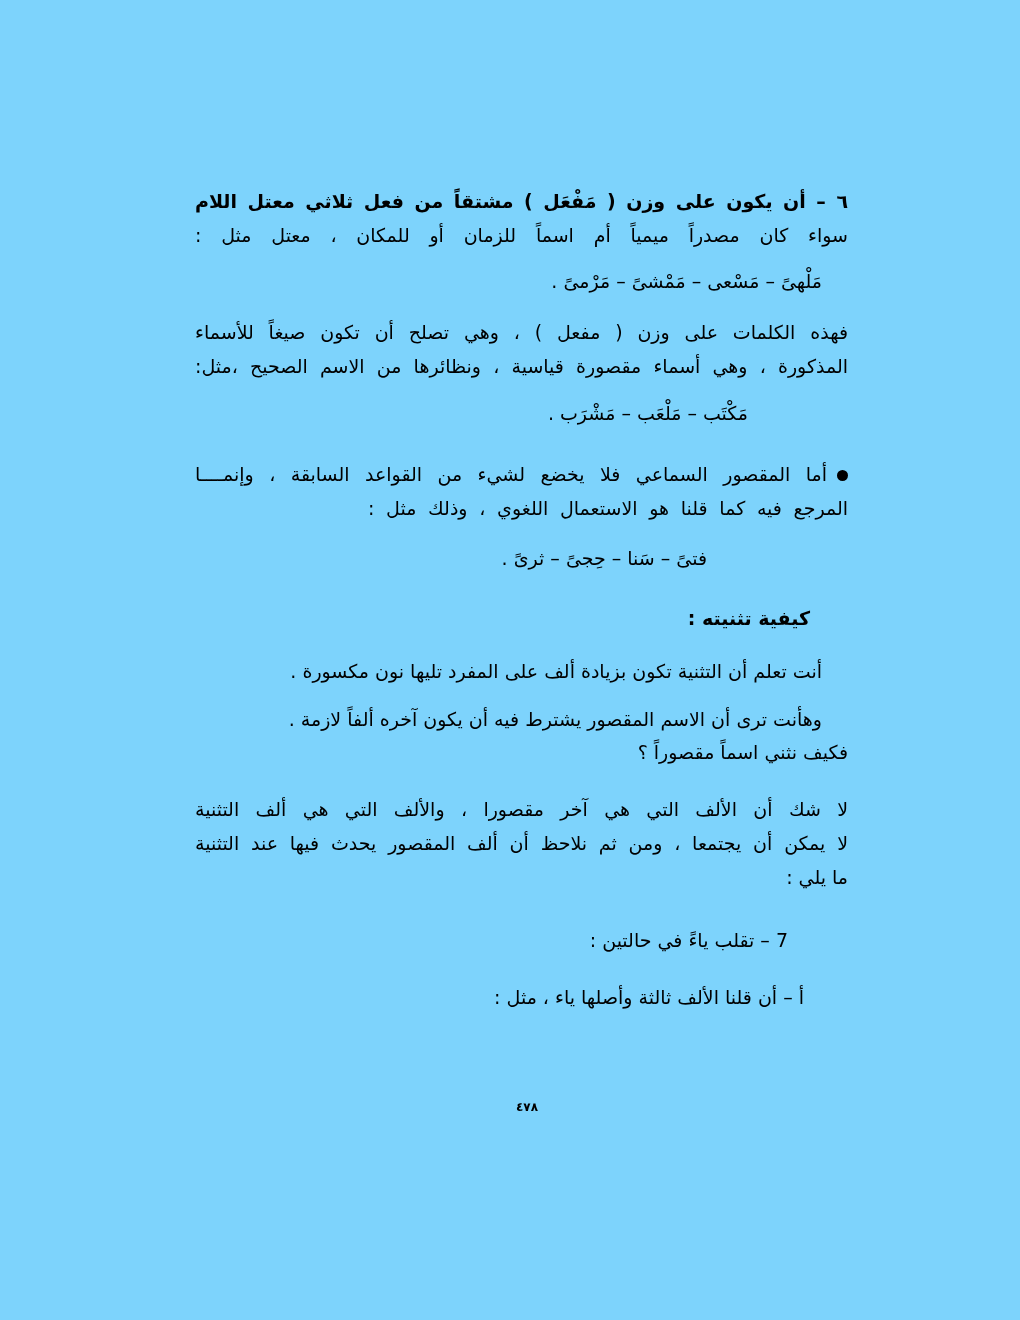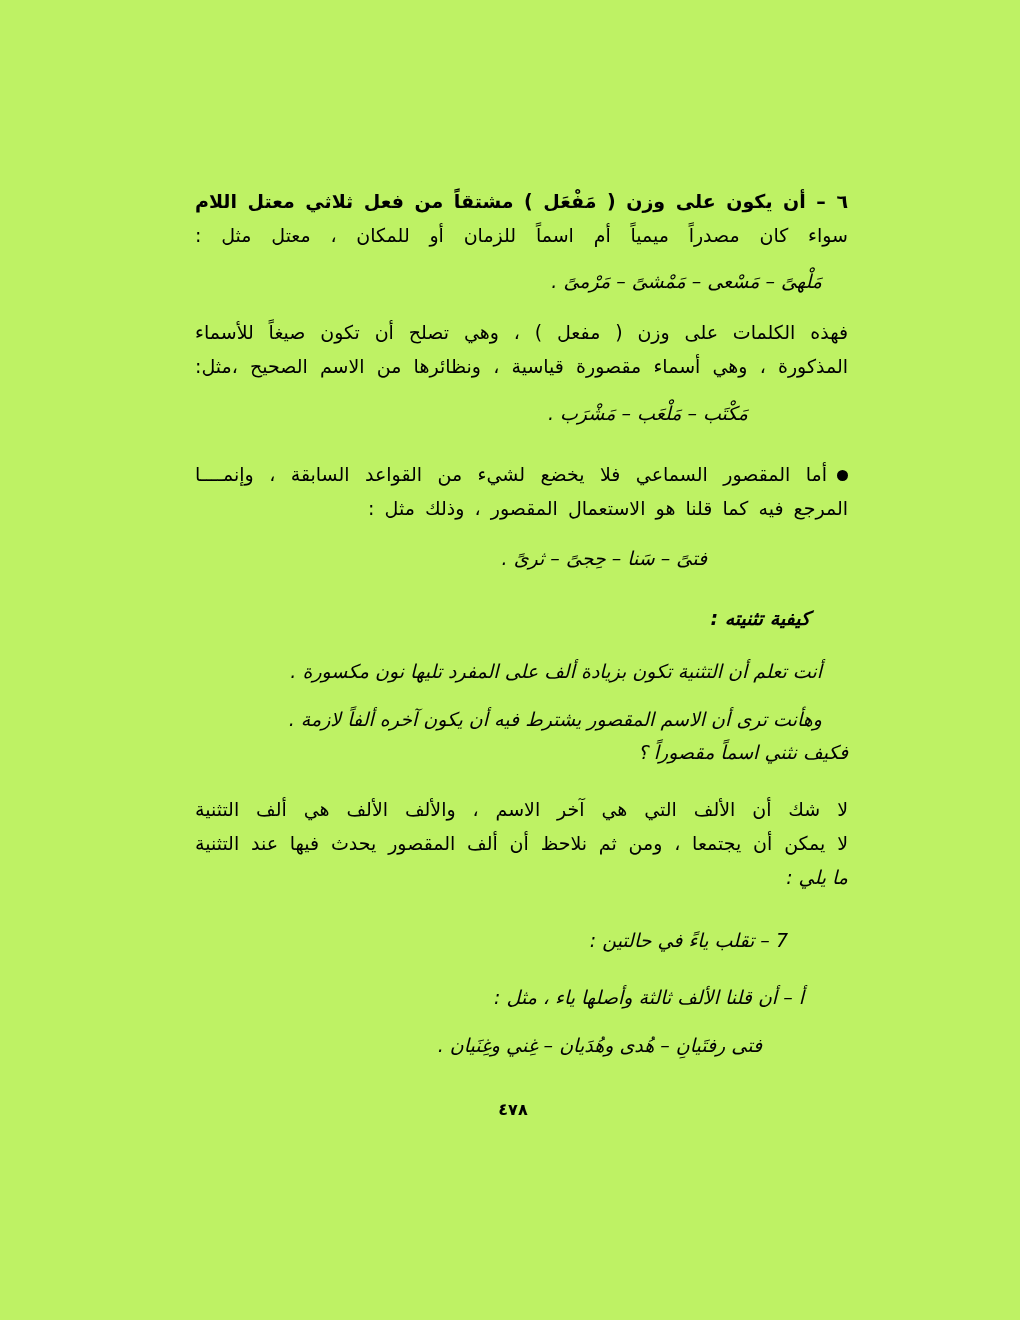--- a/index.html
+++ b/index.html
@@ -12,54 +12,54 @@
       height: 1320px;
       position: relative;
       overflow: hidden;
       font-family: "DejaVu Sans", sans-serif;
       color: #000000;
     }
     .page {
       position: absolute;
       left: 0; top: 0;
       width: 1020px; height: 1320px;
-      background: #bef264;
+      background: #7dd3fc;
     }
     .line {
       position: absolute;
       direction: rtl;
       unicode-bidi: embed;
       white-space: nowrap;
       font-size: 19px;
       line-height: 30px;
       color: #000;
     }
     .full {
       right: 172px;
       width: 653px;
       text-align: justify;
       text-align-last: justify;
     }
     .bold { font-weight: bold; }
-    .indent-right { text-align: left; font-style: italic; }
+    .indent-right { text-align: left; }
     .bullet {
       display: inline-block;
       width: 11px; height: 11px;
       border-radius: 50%;
       background: #000;
       margin-left: 10px;
       vertical-align: middle;
     }
     .page-number {
       position: absolute;
       left: 488px;
       top: 1100px;
       width: 50px;
-      text-align: center;
-      font-size: 16px;
+      text-align: right;
+      font-size: 12px;
       font-weight: bold;
       direction: rtl;
     }
   </style>
 </head>
 <body>
 
 <div class="page">
 
   <div class="line full bold-partial" style="top:186px;">
@@ -73,39 +73,38 @@
   <div class="line full" style="top:317px;">فهذه الكلمات على وزن ( مفعل ) ، وهي تصلح أن تكون صيغاً للأسماء</div>
 
   <div class="line full" style="top:351px;">المذكورة ، وهي أسماء مقصورة قياسية ، ونظائرها من الاسم الصحيح ،مثل:</div>
 
   <div class="line indent-right" style="top:398px; right:272px;">مَكْتَب – مَلْعَب – مَشْرَب .</div>
 
   <div class="line full" style="top:459px;">
     <span class="bullet"></span><span>أما المقصور السماعي فلا يخضع لشيء من القواعد السابقة ، وإنمــــا</span>
   </div>
 
-  <div class="line full" style="top:493px; width:480px; right:172px;">المرجع فيه كما قلنا هو الاستعمال المقصور ، وذلك مثل :</div>
+  <div class="line full" style="top:493px; width:480px; right:172px;">المرجع فيه كما قلنا هو الاستعمال اللغوي ، وذلك مثل :</div>
 
   <div class="line indent-right" style="top:543px; right:313px;">فتىً – سَنا – حِجىً – ثرىً .</div>
 
   <div class="line indent-right bold" style="top:603px; right:210px;">كيفية تثنيته :</div>
 
   <div class="line indent-right" style="top:704px; right:198px;">وهأنت ترى أن الاسم المقصور يشترط فيه أن يكون آخره ألفاً لازمة .</div>
 
   <div class="line indent-right" style="top:656px; right:198px;">أنت تعلم أن التثنية تكون بزيادة ألف على المفرد تليها نون مكسورة .</div>
 
   <div class="line indent-right" style="top:737px; right:172px;">فكيف نثني اسماً مقصوراً ؟</div>
 
-  <div class="line full" style="top:794px;">لا شك أن الألف التي هي آخر الاسم ، والألف الألف هي ألف التثنية</div>
+  <div class="line full" style="top:794px;">لا شك أن الألف التي هي آخر مقصورا ، والألف التي هي ألف التثنية</div>
 
   <div class="line full" style="top:828px;">لا يمكن أن يجتمعا ، ومن ثم نلاحظ أن ألف المقصور يحدث فيها عند التثنية</div>
 
   <div class="line indent-right" style="top:862px; right:172px;">ما يلي :</div>
 
   <div class="line indent-right" style="top:925px; right:232px;">7 – تقلب ياءً في حالتين :</div>
 
   <div class="line indent-right" style="top:982px; right:216px;">أ – أن قلنا الألف ثالثة وأصلها ياء ، مثل :</div>
 
-  <div class="line indent-right" style="top:1030px; right:258px;">فتى رفتَيانِ – هُدى وهُدَيان – غِني وغِنَيان .</div>
 
   <div class="page-number">٤٧٨</div>
 
 </div>
 
 </body></html>

